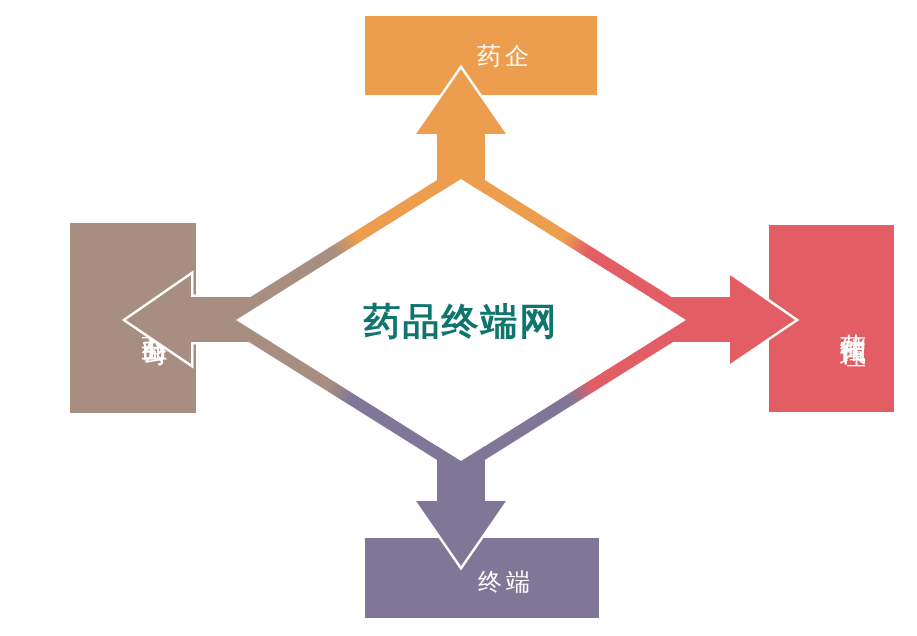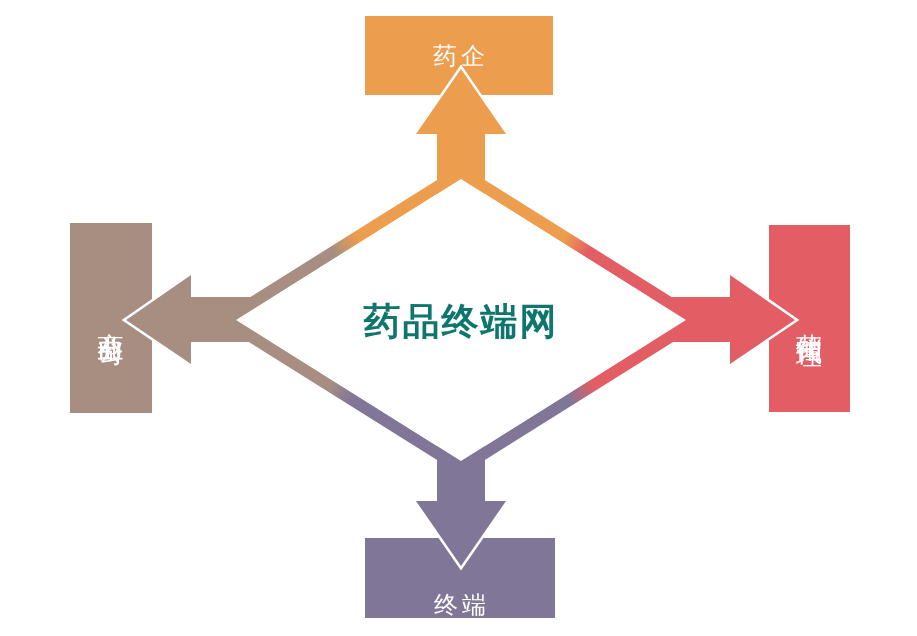--- a/index.html
+++ b/index.html
@@ -14,41 +14,42 @@
     height: 636px;
     background: #ffffff;
     overflow: hidden;
   }
   .node-box {
     position: absolute;
     display: flex;
     align-items: center;
     justify-content: center;
     z-index: 1;
+    padding-left: 44px;
   }
   .node-label {
     color: #ffffff;
     font-size: 24px;
     font-weight: 400;
     letter-spacing: 4px;
     text-indent: 4px; 
     line-height: 1;
     user-select: none;
   }
   .node-label.vertical {
     writing-mode: vertical-rl;
     text-orientation: upright;
     font-size: 26px;
     letter-spacing: 3px;
     text-indent: 0;
   }
   .box-top    { left: 365px; top: 16px;  width: 188px; height: 79px; }
   .box-bottom { left: 365px; top: 538px; width: 190px; height: 80px;
                 align-items: flex-end; padding-bottom: 0; }
-  .box-bottom .node-label { margin-bottom: 1px; }
+  .box-bottom .node-label { margin-bottom: 24px; }
   .box-left   { left: 70px;  top: 223px; width: 82px;  height: 190px; }
   .box-right  { left: 769px; top: 225px; width: 81px;  height: 187px; }
   svg.diagram {
     position: absolute;
     left: 0; top: 0;
     z-index: 2;
   }
   .center-label {
     position: absolute;
     left: 461px;

